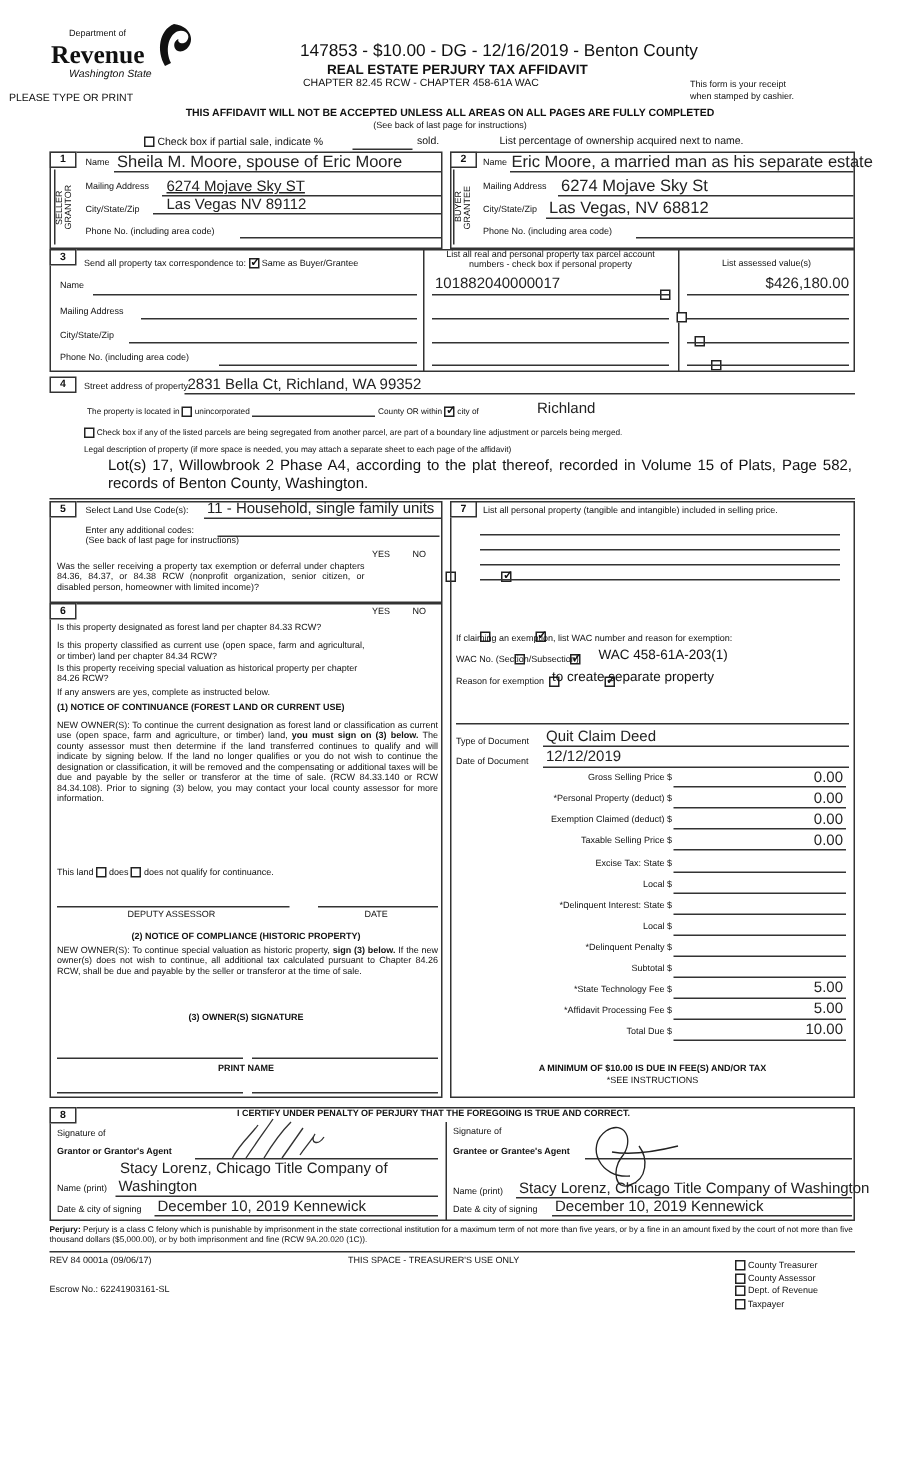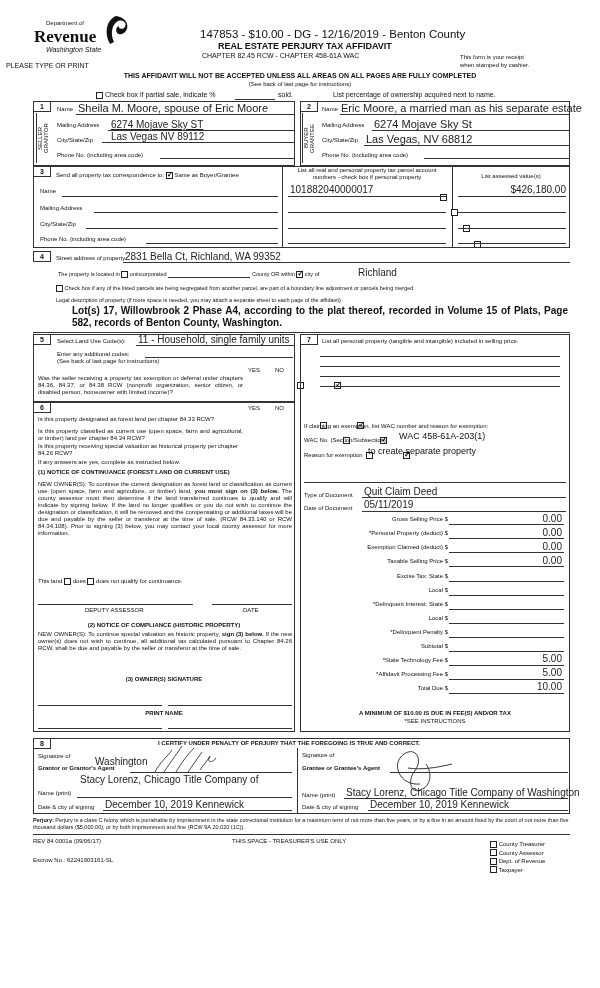--- a/index.html
+++ b/index.html
@@ -138,21 +138,21 @@
   <span>County OR within</span>
   <span class="chk on"></span>
   <span>city of</span>
 </div>
 <div class="abs fill" style="left:358px;top:267px;text-align:center;">Richland</div>
 <div class="abs t5" style="left:56px;top:285px;">
   <span class="chk"></span>
   <span>Check box if any of the listed parcels are being segregated from another parcel, are part of a boundary line adjustment or parcels being merged.</span>
 </div>
 <div class="abs t5" style="left:56px;top:297px;">Legal description of property (if more space is needed, you may attach a separate sheet to each page of the affidavit)</div>
-<div class="abs just" style="left:72px;top:305px;width:496px;font-size:10px;line-height:12px;font-weight:bold;">Lot(s) 17, Willowbrook 2 Phase A4, according to the plat thereof, recorded in Volume 15 of Plats, Page 582, records of Benton County, Washington.</div>
+<div class="abs just" style="left:72px;top:305px;width:496px;font-size:10px;line-height:12px;">Lot(s) 17, Willowbrook 2 Phase A4, according to the plat thereof, recorded in Volume 15 of Plats, Page 582, records of Benton County, Washington.</div>
 <div class="line" style="left:33px;top:332px;width:537px;"></div>
 
 
 <div class="box" style="left:33px;top:334px;width:262px;height:68px;"></div>
 <div class="secnum" style="left:33px;top:334px;">5</div>
 <div class="abs t6" style="left:57px;top:338px;">Select Land Use Code(s):</div>
 <div class="abs fill" style="left:138px;top:334px;">11 - Household, single family units</div>
 <div class="line" style="left:136px;top:345px;width:158px;"></div>
 <div class="abs t6" style="left:57px;top:351px;">Enter any additional codes:</div>
 <div class="line" style="left:145px;top:357px;width:148px;"></div>
@@ -215,21 +215,21 @@
 <div class="abs t6" style="left:304px;top:423px;">If claiming an exemption, list WAC number and reason for exemption:</div>
 <div class="abs t6" style="left:304px;top:437px;">WAC No. (Section/Subsection)</div>
 <div class="abs" style="left:399px;top:431px;font-size:9px;">WAC 458-61A-203(1)</div>
 <div class="abs t6" style="left:304px;top:452px;">Reason for exemption</div>
 <div class="abs" style="left:368px;top:446px;font-size:9px;">to create separate property</div>
 <div class="line" style="left:304px;top:482px;width:262px;"></div>
 <div class="abs t6" style="left:304px;top:492px;">Type of Document</div>
 <div class="abs fill" style="left:364px;top:486px;">Quit Claim Deed</div>
 <div class="line" style="left:362px;top:497px;width:204px;"></div>
 <div class="abs t6" style="left:304px;top:505px;">Date of Document</div>
-<div class="abs fill" style="left:364px;top:499px;">05/11/2019</div>
+<div class="abs fill" style="left:364px;top:499px;">12/12/2019</div>
 <div class="line" style="left:362px;top:511px;width:204px;"></div>
 
 
 <div class="abs t6 right" style="left:300px;top:516px;width:148px;">Gross Selling Price $</div>
 <div class="abs fill right" style="left:450px;top:513px;width:112px;">0.00</div>
 <div class="line" style="left:449px;top:524px;width:115px;"></div>
 <div class="abs t6 right" style="left:300px;top:530px;width:148px;">*Personal Property (deduct) $</div>
 <div class="abs fill right" style="left:450px;top:527px;width:112px;">0.00</div>
 <div class="line" style="left:449px;top:538px;width:115px;"></div>
 <div class="abs t6 right" style="left:300px;top:544px;width:148px;">Exemption Claimed (deduct) $</div>
@@ -269,21 +269,21 @@
 <div class="abs" style="left:297px;top:748px;width:1px;height:66px;background:#333;"></div>
 
 <div class="abs t6" style="left:38px;top:753px;">Signature of</div>
 <div class="abs t6 b" style="left:38px;top:765px;">Grantor or Grantor's Agent</div>
 <div class="line" style="left:130px;top:772px;width:162px;"></div>
 <svg class="abs" style="left:150px;top:742px;" width="70" height="34" viewBox="0 0 70 34">
   <path d="M5 30 C10 20 18 14 22 8 M14 30 C22 18 28 10 32 4 M26 30 C32 20 38 12 44 6 M38 30 L52 10 M50 28 C54 22 58 18 60 14 C56 20 62 22 66 16" fill="none" stroke="#333" stroke-width="0.9"></path>
 </svg>
 <div class="abs fill" style="left:80px;top:774px;">Stacy Lorenz, Chicago Title Company of</div>
 <div class="abs t6" style="left:38px;top:790px;">Name (print)</div>
-<div class="abs fill" style="left:79px;top:756px;margin-left:16px;">Washington</div>
+<div class="abs fill" style="left:79px;top:786px;">Washington</div>
 <div class="line" style="left:77px;top:797px;width:215px;"></div>
 <div class="abs t6" style="left:38px;top:804px;">Date &amp; city of signing</div>
 <div class="abs fill" style="left:105px;top:799px;">December 10, 2019 Kennewick</div>
 <div class="line" style="left:103px;top:810px;width:189px;"></div>
 
 <div class="abs t6" style="left:302px;top:752px;">Signature of</div>
 <div class="abs t6 b" style="left:302px;top:765px;">Grantee or Grantee's Agent</div>
 <div class="line" style="left:390px;top:772px;width:178px;"></div>
 <svg class="abs" style="left:380px;top:744px;" width="80" height="52" viewBox="0 0 80 52">
   <path d="M40 40 C20 42 10 20 24 10 C36 2 44 16 34 28 C28 36 30 50 40 46 C52 42 52 28 46 20 M28 24 C40 26 56 24 72 20" fill="none" stroke="#222" stroke-width="0.9"></path>

